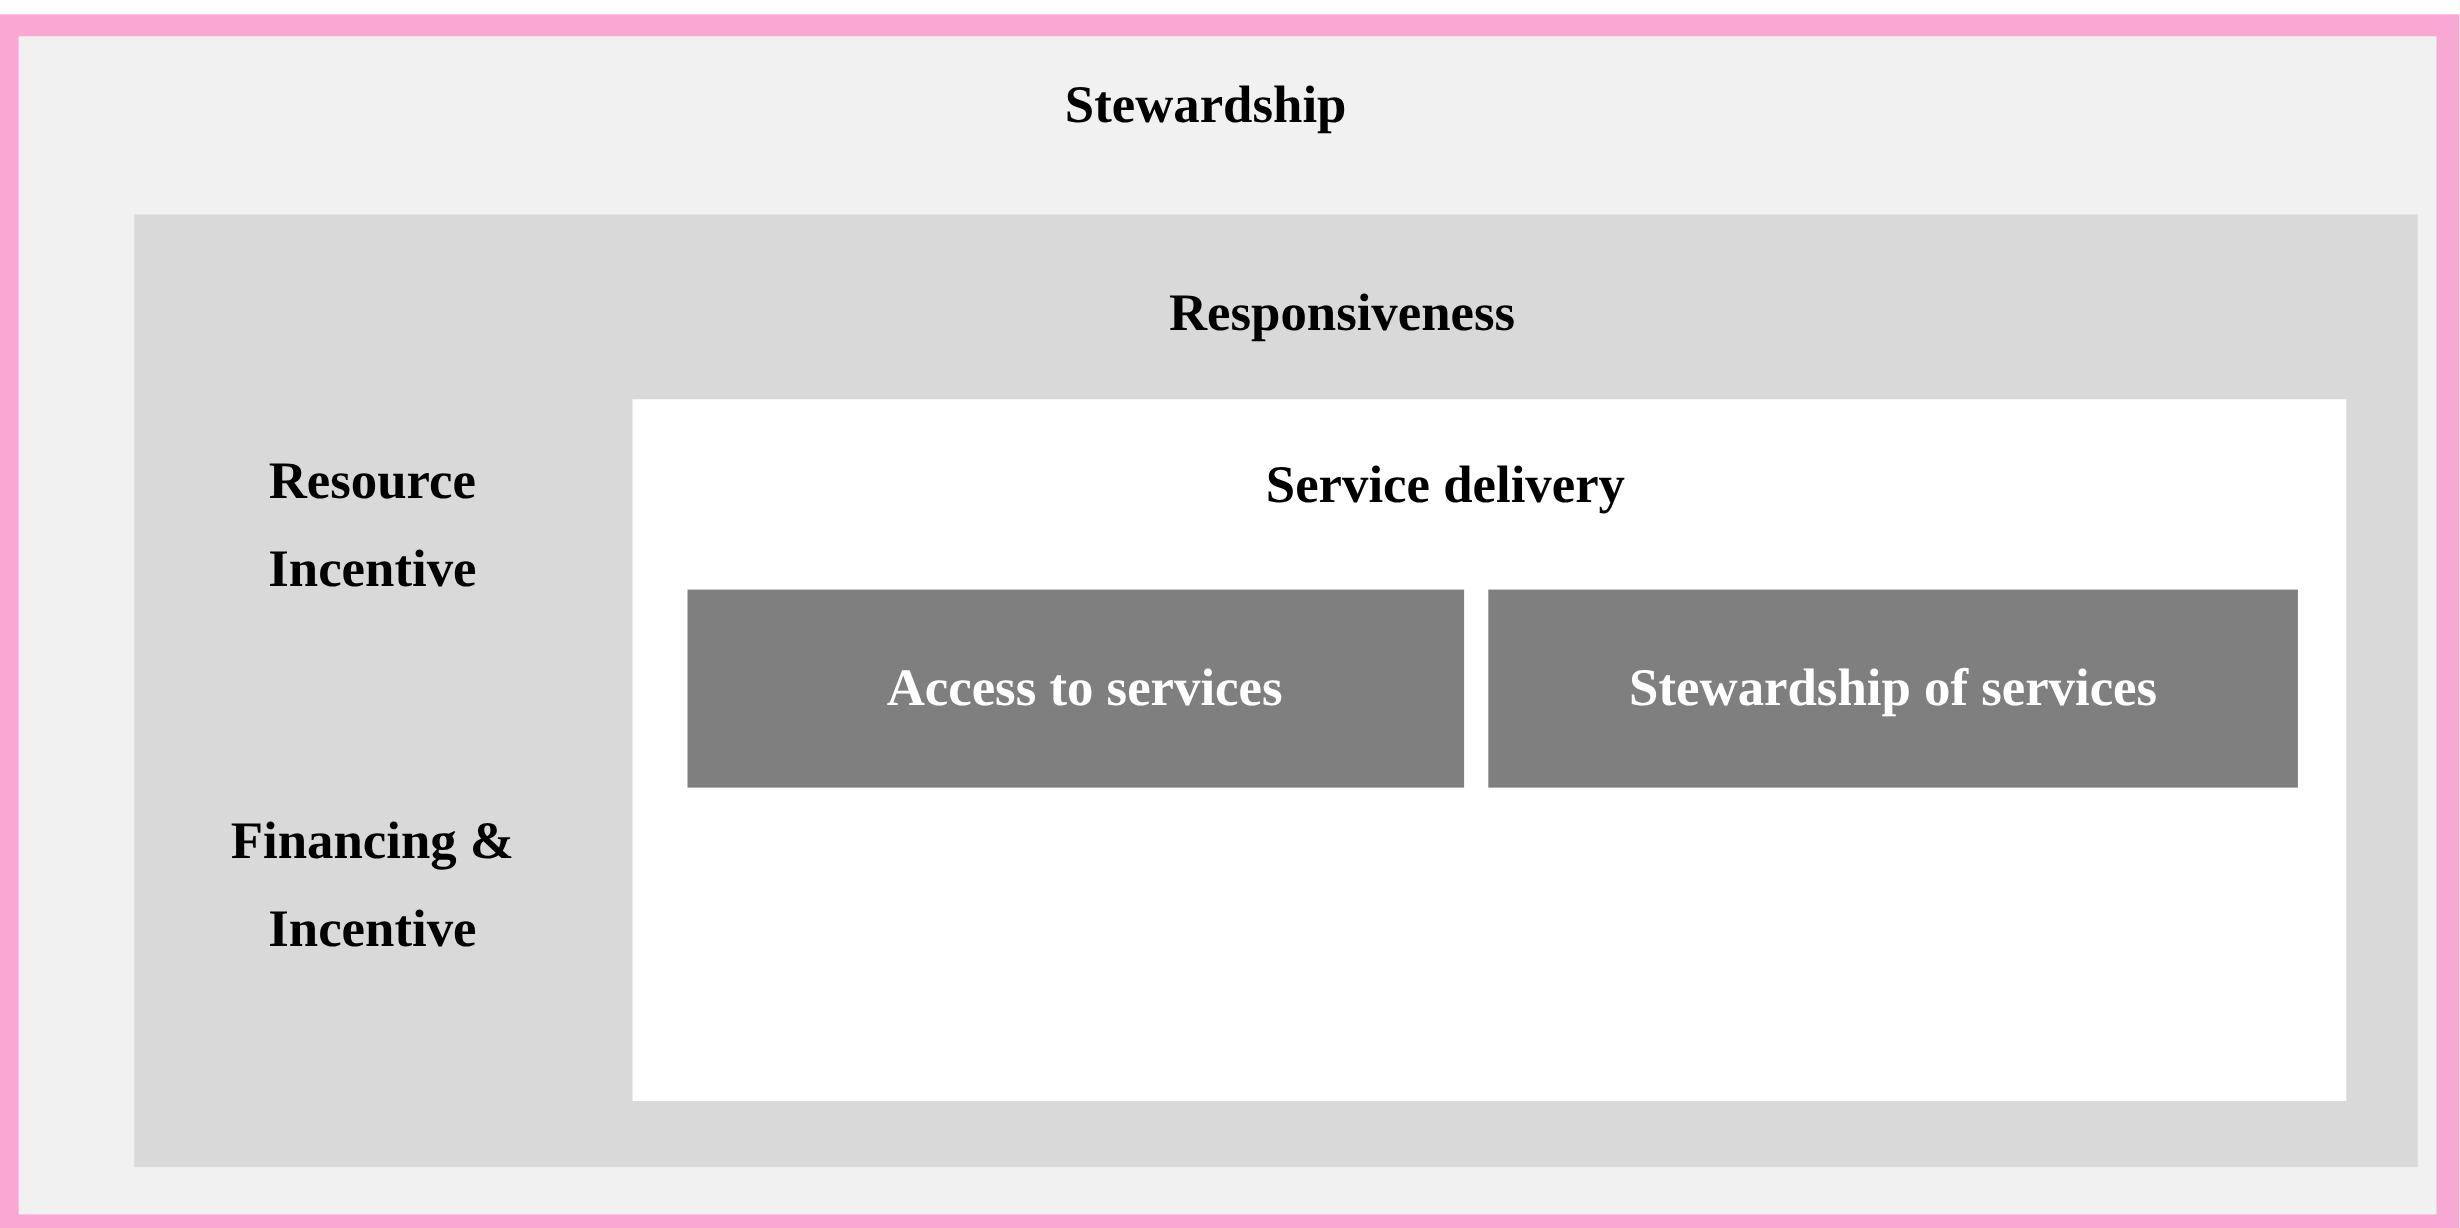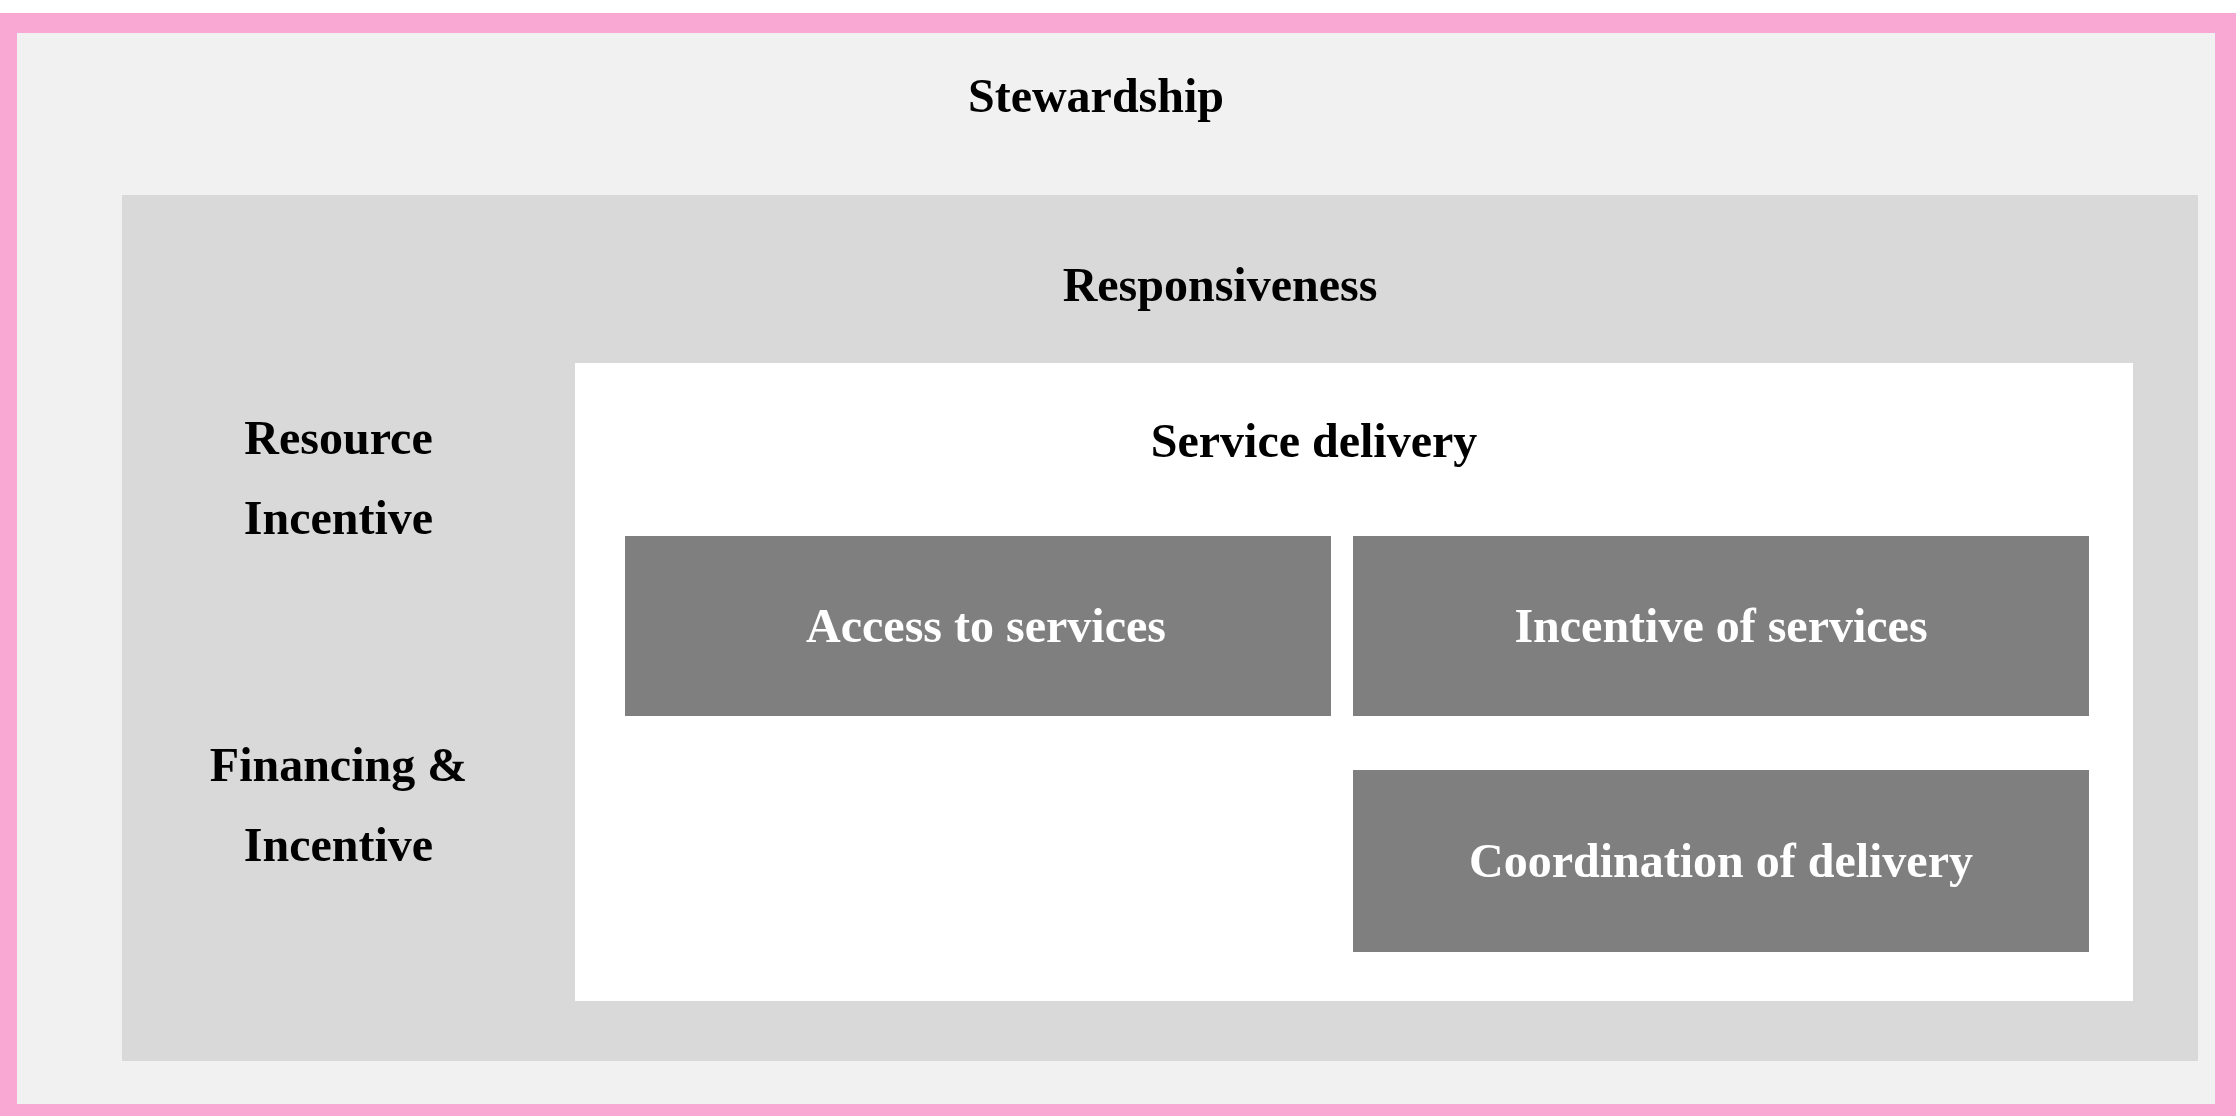--- a/index.html
+++ b/index.html
@@ -119,18 +119,17 @@
         <div class="side-label fi">
           <span>Financing &amp;</span>
           <span>Incentive</span>
         </div>
       </div>
 
       <div class="white">
         <div class="lbl service">Service delivery</div>
 
         <div class="cell cell-a">Access to services</div>
-        <div class="cell cell-b">Incentive of services</div>
-        <div class="cell cell-d">Coordination of delivery</div>
+        <div class="cell cell-b">Stewardship of services</div>
       </div>
     </div>
   </div>
 </div>
 
 </body></html>

